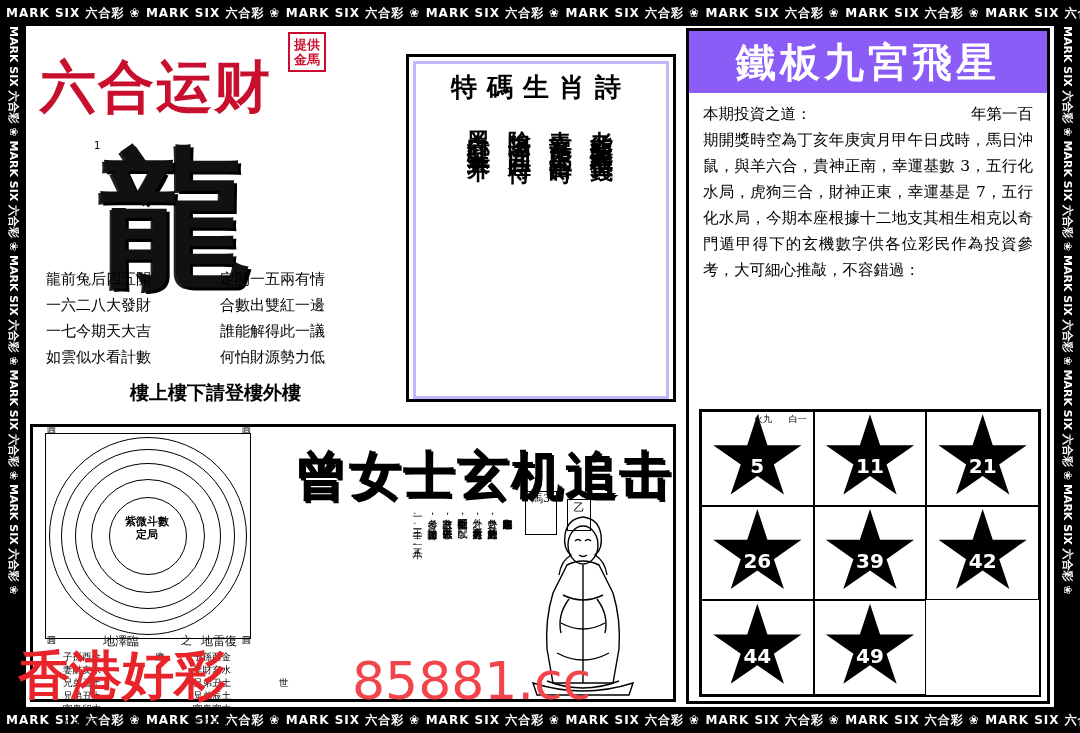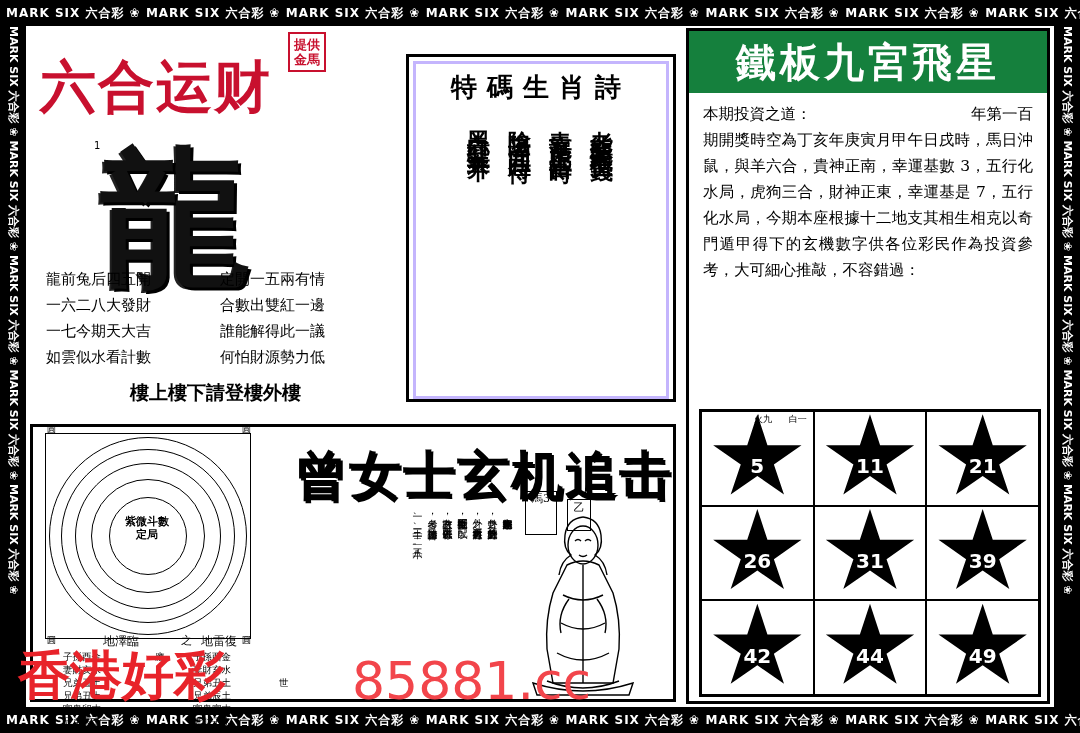--- a/index.html
+++ b/index.html
@@ -40,21 +40,21 @@
   .poembox{left:380px;top:28px;width:270px;height:348px;border:3px solid #000;}
   .poembox .inner{border:3px solid #c4b5fd;margin:4px;height:calc(100% - 10px);position:relative;}
   .poemhead{position:absolute;top:6px;left:0;width:100%;text-align:center;font-size:26px;
             font-weight:bold;letter-spacing:10px;font-family:"DejaVu Serif",serif;}
   .vcols{position:absolute;top:48px;left:0;width:100%;height:290px;display:flex;flex-direction:row-reverse;justify-content:center;gap:10px;}
   .vcol{writing-mode:vertical-rl;text-orientation:upright;font-size:23px;letter-spacing:5px;
         font-family:"DejaVu Serif",serif;font-weight:bold;}
 
   
   .rightbox{left:660px;top:2px;width:364px;height:676px;border:3px solid #000;}
-  .rb-title{height:62px;background:#15803d;color:#fff;font-size:40px;font-weight:bold;text-align:center;
+  .rb-title{height:62px;background:#8b5cf6;color:#fff;font-size:40px;font-weight:bold;text-align:center;
             line-height:62px;letter-spacing:4px;font-family:"DejaVu Serif",serif;}
   .rb-body{padding:8px 14px 0 14px;font-size:15.5px;line-height:26px;text-align:justify;
            font-family:"DejaVu Serif",serif;}
   .rb-firstline{display:flex;justify-content:space-between;}
   .stars{position:absolute;left:10px;top:378px;width:338px;height:284px;border:2px solid #000;
          display:grid;grid-template-columns:repeat(3,1fr);grid-template-rows:repeat(3,1fr);}
   .cell{border:1px solid #000;position:relative;display:flex;align-items:center;justify-content:center;}
   .star{width:92px;height:88px;background:#000;
         clip-path:polygon(50% 0%,61% 35%,98% 35%,68% 57%,79% 91%,50% 70%,21% 91%,32% 57%,2% 35%,39% 35%);
         display:flex;align-items:center;justify-content:center;}
@@ -170,25 +170,20 @@
             </div>
         </div>
         <div class="cell">
           <div class="star">
               <span>21</span>
             </div>
         </div>
         <div class="cell">
           <div class="star">
               <span>26</span>
-            </div>
-        </div>
-        <div class="cell">
-          <div class="star">
-              <span>31</span>
             </div>
         </div>
         <div class="cell">
           <div class="star">
               <span>39</span>
             </div>
         </div>
         <div class="cell">
           <div class="star">
               <span>42</span>

